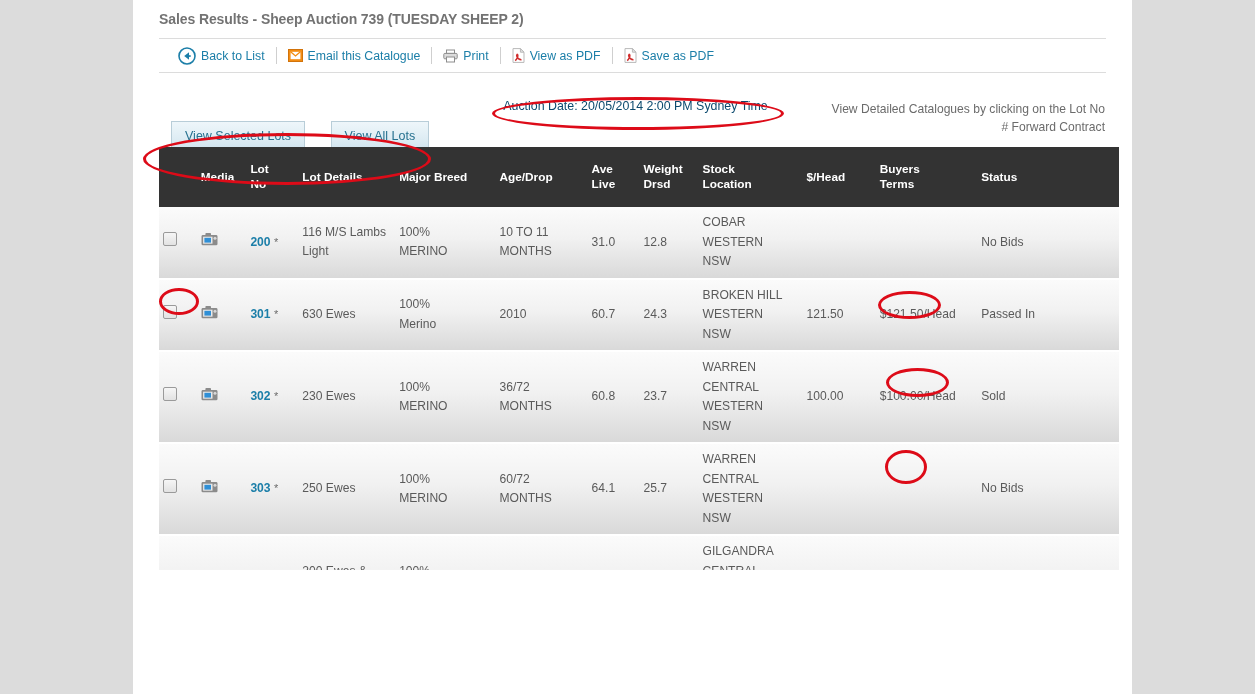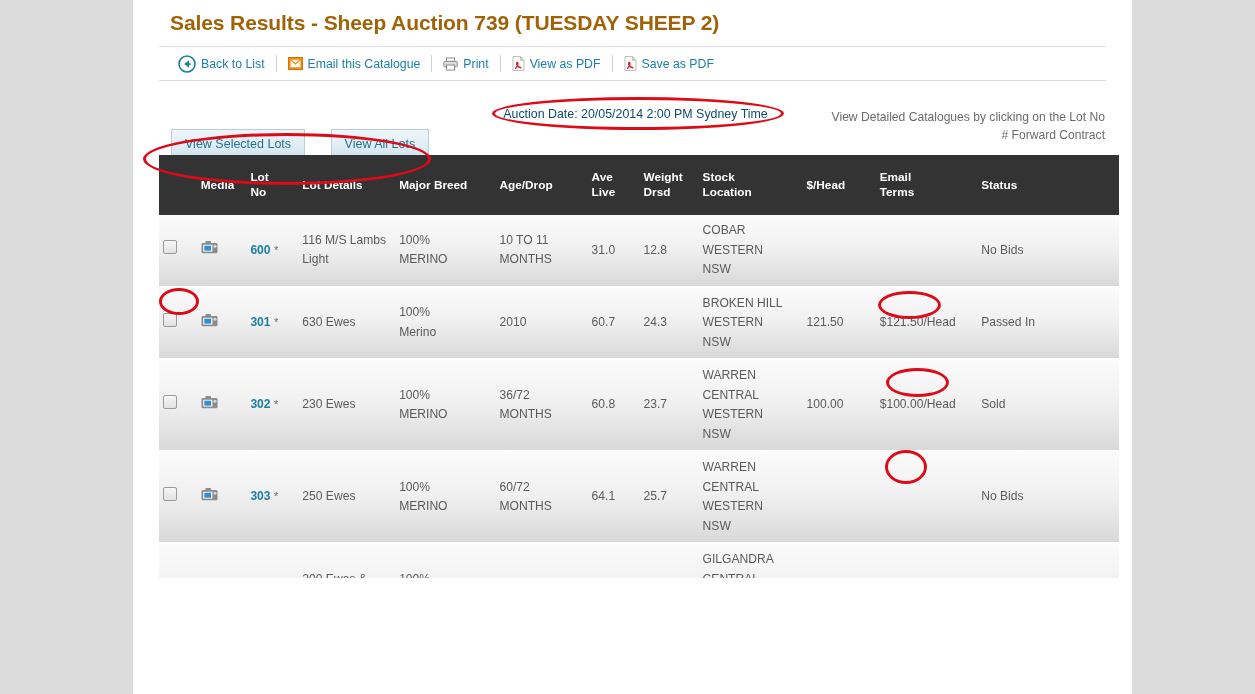--- a/index.html
+++ b/index.html
@@ -17,26 +17,25 @@
   }
   #content-panel {
     position: absolute;
     left: 133px; top: 0;
     width: 999px; height: 694px;
     background: #ffffff;
   }
 
   
   #page-title {
-    color: #a16207;
-    font-size: 21px;
+    color: #737373;
+    font-size: 14px;
     font-weight: bold;
     padding: 11px 0 11px 26px;
     letter-spacing: -0.1px;
-    margin-left: 11px;
   }
   .rule {
     height: 1px;
     background: #dcdcdc;
     margin: 0 26px;
   }
 
   
   #toolbar {
     display: flex;
@@ -292,36 +291,36 @@
             <th class="multiline">Lot Details</th>
             <th class="multiline">Major Breed</th>
             <th class="multiline">Age/Drop</th>
             <th class="multiline">Ave
 Live</th>
             <th class="multiline">Weight
 Drsd</th>
             <th class="multiline">Stock
 Location</th>
             <th class="multiline">$/Head</th>
-            <th class="multiline">Email
+            <th class="multiline">Buyers
 Terms</th>
             <th class="multiline">Status</th>
           </tr>
         </thead>
         <tbody id="lots-body">
             <tr>
               <td class="multiline"><span class="chk"></span></td>
               <td class="multiline"><span class="cam"><svg width="17" height="14" viewBox="0 0 17 14">
                     <rect x="0.5" y="3" width="16" height="10.3" rx="1.4" fill="#8b8b8b"></rect>
                     <rect x="4.4" y="0.9" width="5.6" height="2.6" rx="0.8" fill="#8b8b8b"></rect>
                     <rect x="2.1" y="4.7" width="9.4" height="7" fill="#e9e9e9"></rect>
                     <rect x="3.4" y="5.8" width="6.6" height="4.8" fill="#2f8fd6"></rect>
                     <circle cx="14" cy="6.2" r="1.5" fill="#d8d8d8"></circle>
                   </svg></span></td>
-              <td class="multiline"><span class="lotno-link">600</span> <span class="lotno-mark">*</span></td>
+              <td class="multiline"><span class="lotno-link">200</span> <span class="lotno-mark">*</span></td>
               <td class="multiline">116 M/S Lambs
 Light</td>
               <td class="multiline">100%
 MERINO</td>
               <td class="multiline">10 TO 11
 MONTHS</td>
               <td class="multiline">31.0</td>
               <td class="multiline">12.8</td>
               <td class="multiline">COBAR
 WESTERN

